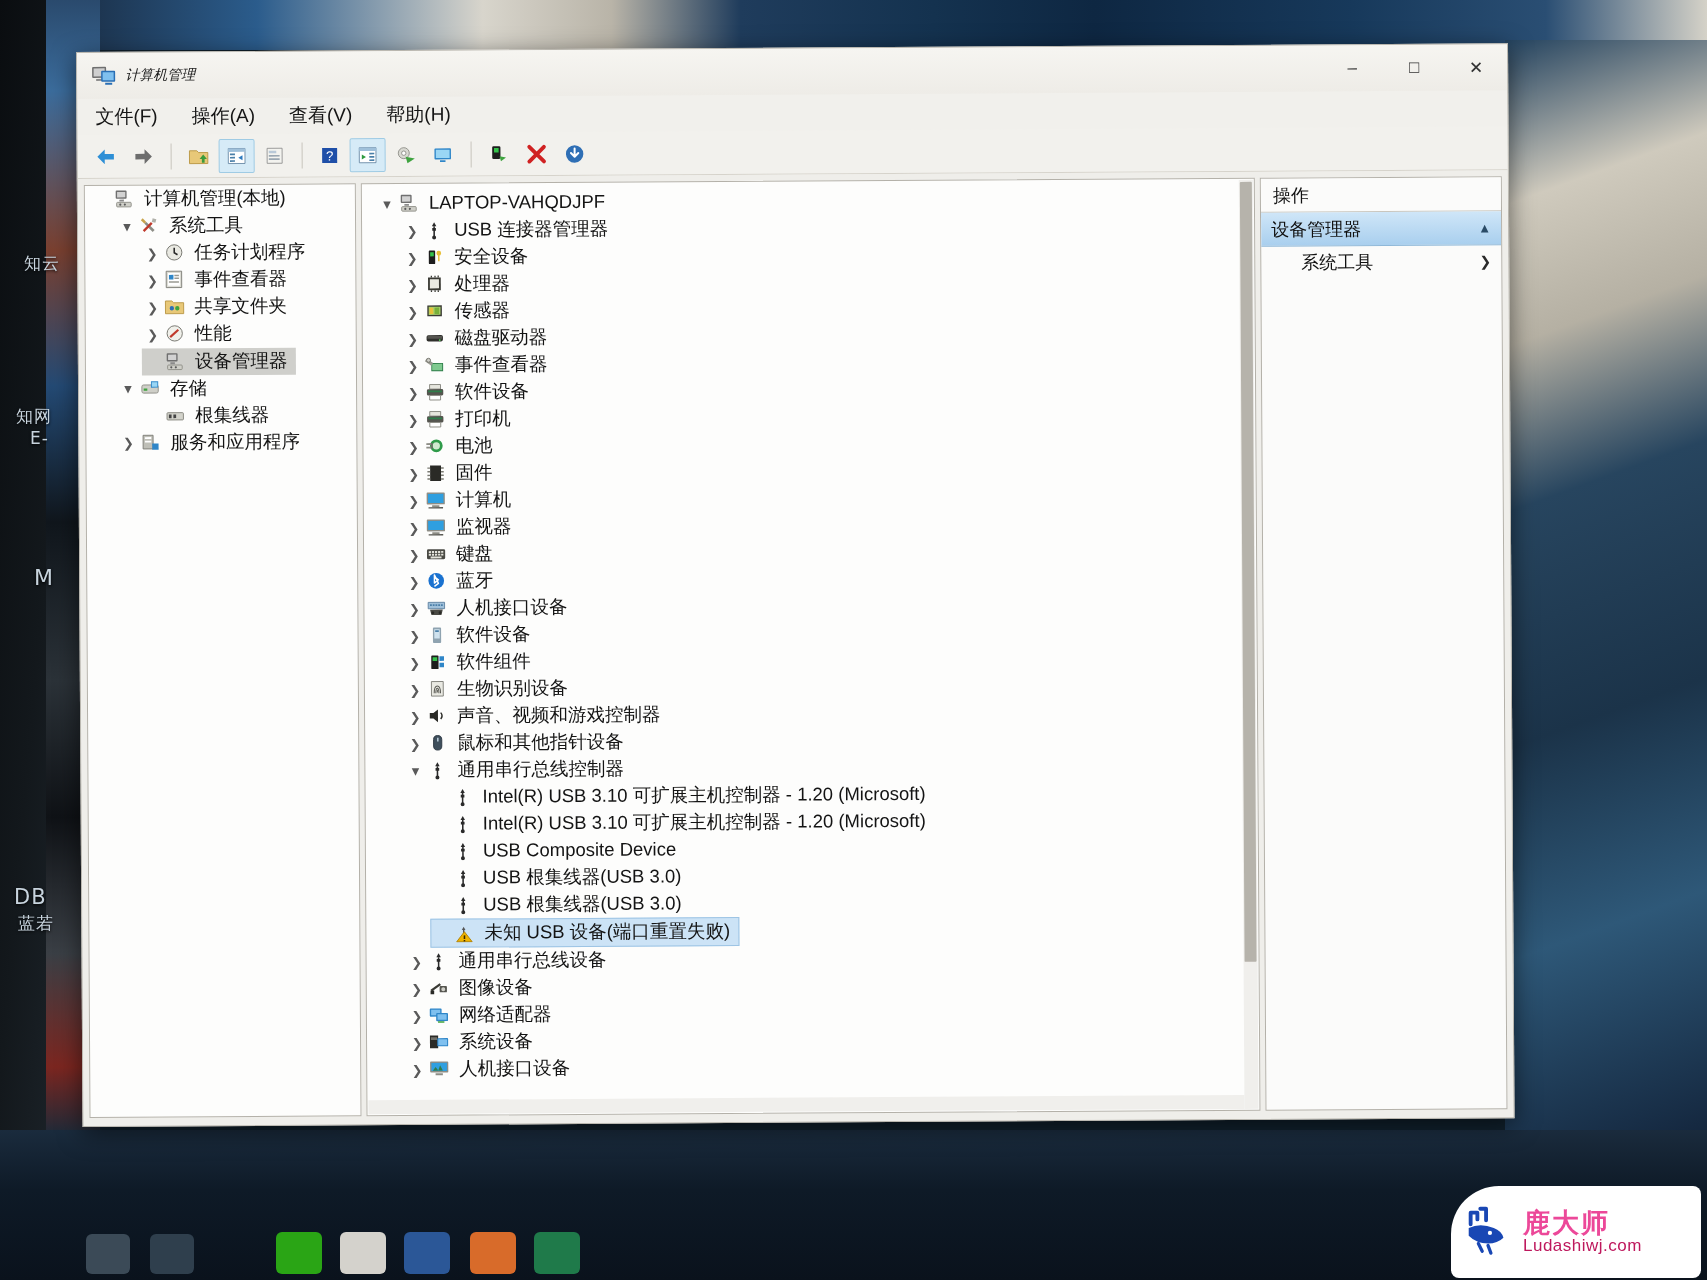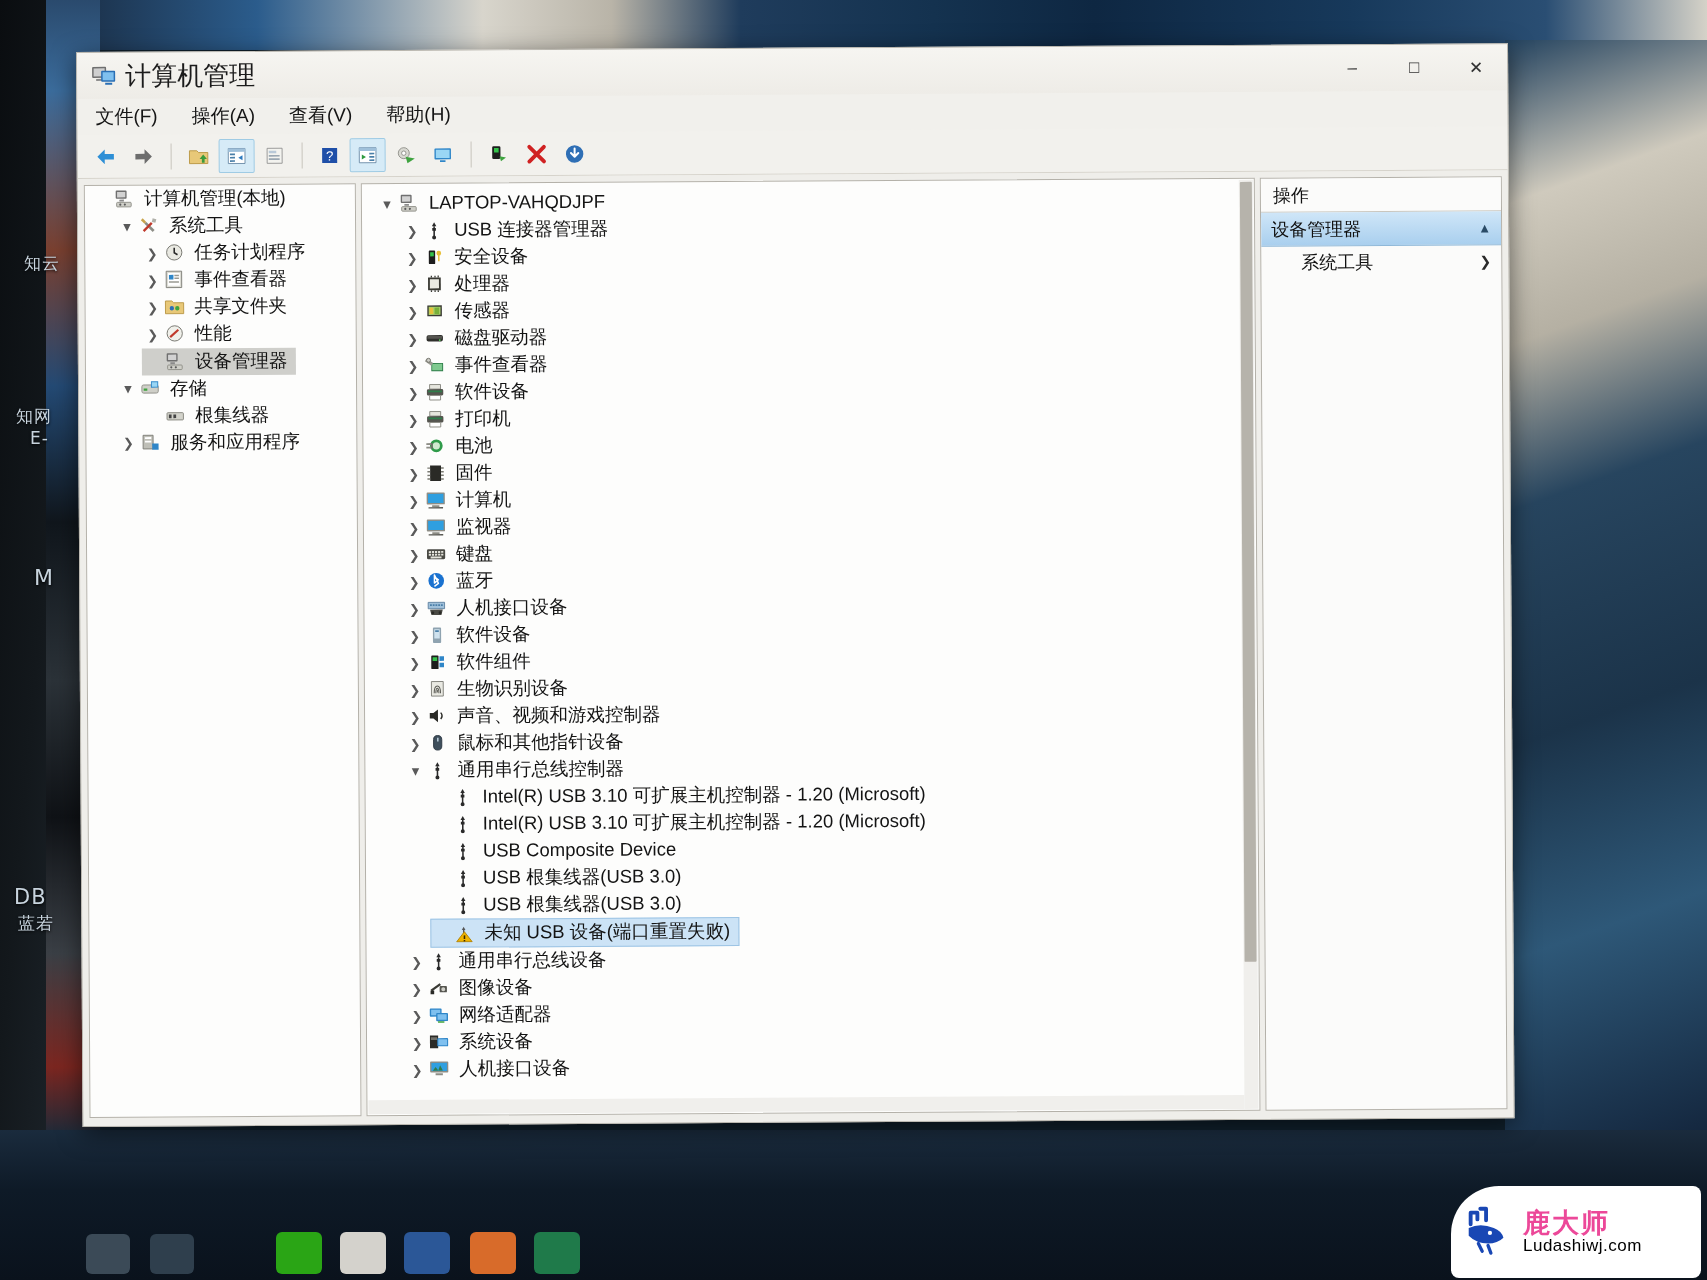--- a/index.html
+++ b/index.html
@@ -38,21 +38,21 @@
     background:#f0efeb; border:1px solid #b9b6ae;
     box-shadow:0 6px 24px rgba(0,0,0,.55);
     transform:rotate(-0.35deg); transform-origin:left top;
     overflow:hidden;
   }
 
   
   #titlebar { height:46px; display:flex; align-items:center; padding-left:14px;
     background:linear-gradient(180deg,#f6f5f1,#eeece7); position:relative; }
   #app-icon { width:26px; height:24px; position:relative; margin-right:8px; flex:none; }
-  #titlebar .tt { font-size:26px; color:#1b1b1b; }
+  #titlebar .tt { font-size:14px; color:#1b1b1b;font-style:italic; }
   #win-controls { position:absolute; right:0; top:0; height:46px; display:flex; }
   #win-controls .wc { width:62px; height:46px; display:flex; align-items:center;
     justify-content:center; color:#333; font-size:17px; }
 
   
   #menubar { height:36px; display:flex; align-items:center; padding-left:14px; gap:26px;
     background:#f1f0ec; }
   #menubar .mi { font-size:19px; color:#151515; padding:2px 4px; }
 
   
@@ -96,21 +96,21 @@
   .vscroll { position:absolute; right:1px; top:1px; width:14px; bottom:1px; background:#f0efec; }
   .vthumb { position:absolute; left:1px; width:12px; background:#b6b3ab; border-radius:1px; }
   .hscroll { position:absolute; left:1px; right:15px; bottom:1px; height:14px; background:#f0efec; }
 
   
   #watermark { position:absolute; right:6px; bottom:2px; width:250px; height:92px;
     background:#ffffff; border-radius:48px 8px 8px 8px; display:flex; align-items:center;
     gap:8px; padding:6px 10px; }
   #wm-text { display:flex; flex-direction:column; line-height:1.05; }
   #wm-cn { font-size:27px; color:#ec4899; font-weight:bold; letter-spacing:2px; }
-  #wm-en { font-size:17px; color:#000000; letter-spacing:.5px; }
+  #wm-en { font-size:17px; color:#be185d; letter-spacing:.5px; }
 </style>
 </head>
 <body>
 
 <div id="photo-bg">
   <div class="bg-band" id="bg-top-photo"></div>
   <div class="bg-band" id="bg-right-photo"></div>
   <div class="bg-band" id="bg-strip"></div>
   <div class="bg-band" id="bg-dark-left"></div>
   <div class="bg-band" id="bg-bottom-photo"></div>

